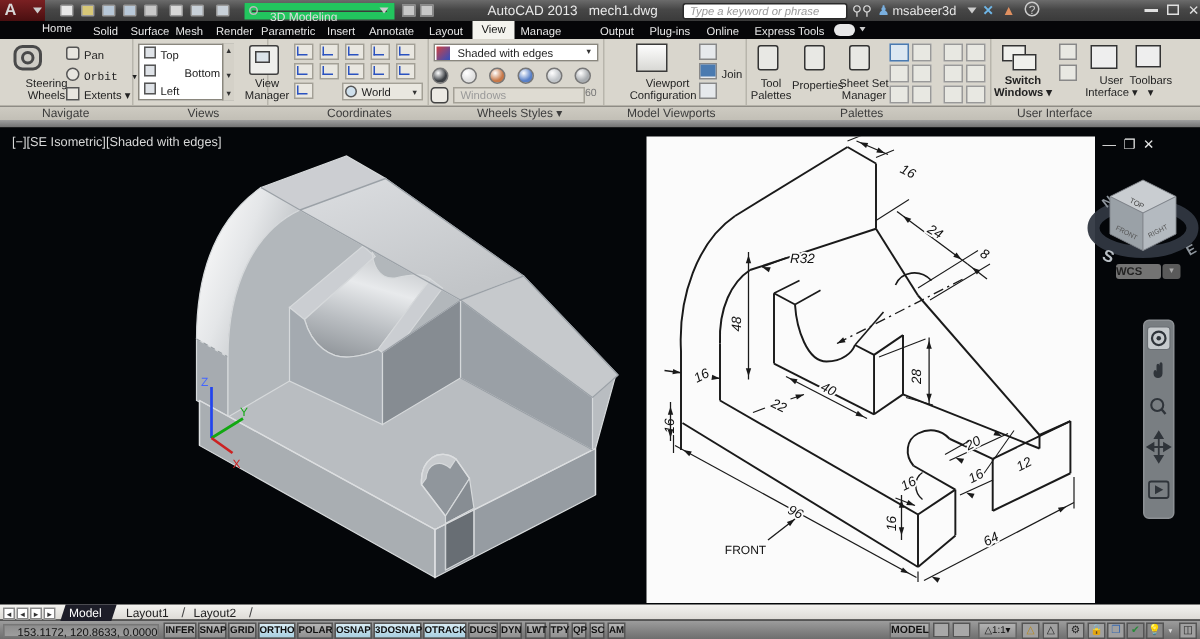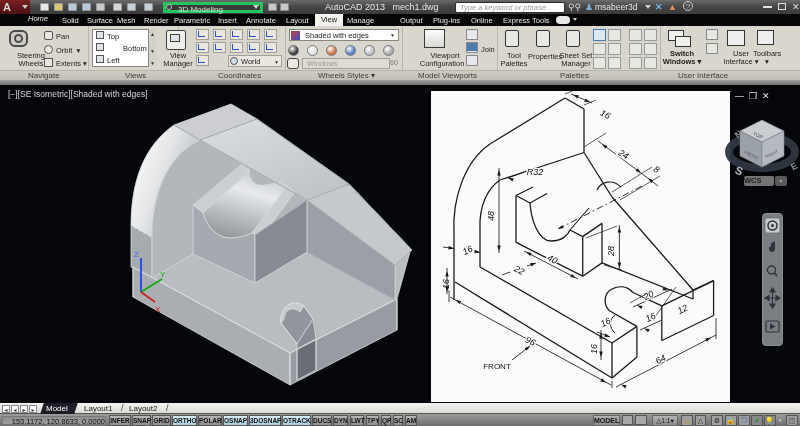--- a/index.html
+++ b/index.html
@@ -12,41 +12,41 @@
 <div class="abs" style="left:22px;top:5px;width:0;height:0;border-left:3px solid transparent;border-right:3px solid transparent;border-top:4px solid #ccc;"></div>
 <div class="abs" style="left:36px;top:1px;width:125px;height:12px;"></div>
 <div class="abs" style="left:40px;top:3px;width:9px;height:8px;background:#e8e8e8;border:1px solid #999;border-radius:1px;"></div>
 <div class="abs" style="left:54px;top:3px;width:9px;height:8px;background:#d8c878;border:1px solid #999;border-radius:1px;"></div>
 <div class="abs" style="left:68px;top:3px;width:9px;height:8px;background:#b8c8d8;border:1px solid #999;border-radius:1px;"></div>
 <div class="abs" style="left:82px;top:3px;width:9px;height:8px;background:#b8c8d8;border:1px solid #999;border-radius:1px;"></div>
 <div class="abs" style="left:96px;top:3px;width:9px;height:8px;background:#c8c8c8;border:1px solid #999;border-radius:1px;"></div>
 <div class="abs" style="left:113px;top:3px;width:9px;height:8px;background:#d8d8d8;border:1px solid #999;border-radius:1px;"></div>
 <div class="abs" style="left:127px;top:3px;width:9px;height:8px;background:#c8d0d8;border:1px solid #999;border-radius:1px;"></div>
 <div class="abs" style="left:144px;top:3px;width:9px;height:8px;background:#c8d0d8;border:1px solid #999;border-radius:1px;"></div>
-<div class="abs" style="left:163px;top:1.5px;width:100px;height:11px;background:#3a3a3a;border:3px solid #22c55e;color:#ddd;font-size:8px;line-height:10px;padding-left:12px;">3D Modeling</div>
+<div class="abs" style="left:163px;top:1.5px;width:100px;height:11px;background:#3a3a3a;border:5px solid #22c55e;color:#ddd;font-size:8px;line-height:10px;padding-left:12px;">3D Modeling</div>
 <div class="abs" style="left:166px;top:4px;width:6px;height:6px;border:1px solid #bbb;border-radius:50%;"></div>
 <div class="abs" style="left:253px;top:5px;width:0;height:0;border-left:3px solid transparent;border-right:3px solid transparent;border-top:4px solid #ccc;"></div>
 <div class="abs" style="left:268px;top:3px;width:9px;height:8px;background:#c8c8c8;border:1px solid #888;"></div>
 <div class="abs" style="left:280px;top:3px;width:9px;height:8px;background:#c8c8c8;border:1px solid #888;"></div>
 <div class="abs" style="left:325px;top:2px;color:#e9e9e9;font-size:9px;">AutoCAD 2013&nbsp;&nbsp;&nbsp;mech1.dwg</div>
 <div class="abs" style="left:455px;top:1.5px;width:110px;height:11px;background:#fff;border:1px solid #2a2a2a;border-radius:2px;color:#999;font-style:italic;font-size:7.5px;line-height:10px;padding-left:4px;">Type a keyword or phrase</div>
 <div class="abs" style="left:568px;top:2px;color:#ddd;font-size:9px;">⚲⚲</div>
 <div class="abs" style="left:585px;top:2px;color:#7ab0e0;font-size:9px;">♟</div>
 <div class="abs" style="left:595px;top:2px;color:#e8e8e8;font-size:8.5px;">msabeer3d</div>
 <div class="abs" style="left:645px;top:5px;width:0;height:0;border-left:3px solid transparent;border-right:3px solid transparent;border-top:4px solid #ccc;"></div>
 <div class="abs" style="left:655px;top:2px;color:#6fb7e8;font-size:9px;font-weight:bold;">✕</div>
 <div class="abs" style="left:668px;top:2px;color:#e09060;font-size:9px;font-weight:bold;">▲</div>
 <div class="abs" style="left:683px;top:1px;width:10px;height:10px;border:1.5px solid #ccc;border-radius:50%;color:#ccc;font-size:8px;line-height:9px;text-align:center;">?</div>
 <div class="abs" style="left:763px;top:6px;width:9px;height:2px;background:#e0e0e0;"></div>
 <div class="abs" style="left:778px;top:3px;width:8px;height:7px;border:1.5px solid #e0e0e0;"></div>
 <div class="abs" style="left:792px;top:2px;color:#e0e0e0;font-size:9px;">✕</div>
 
 <div class="abs" style="left:0;top:14px;width:800px;height:12px;background:#060608;"></div>
 <div class="abs" style="left:0;top:14px;height:12px;color:#e8e8e8;font-size:7.5px;">
-<span class="abs" style="left:28px;top:0;font-style:italic;">Home</span>
+<span class="abs" style="left:28px;top:0;">Home</span>
 <span class="abs" style="left:62px;top:2px;">Solid</span>
 <span class="abs" style="left:87px;top:2px;">Surface</span>
 <span class="abs" style="left:117px;top:2px;">Mesh</span>
 <span class="abs" style="left:144px;top:2px;">Render</span>
 <span class="abs" style="left:174px;top:2px;">Parametric</span>
 <span class="abs" style="left:218px;top:2px;">Insert</span>
 <span class="abs" style="left:246px;top:2px;">Annotate</span>
 <span class="abs" style="left:286px;top:2px;">Layout</span>
 <span class="abs" style="left:315px;top:0px;width:28px;height:12px;background:#f4f3ee;color:#111;text-align:center;line-height:12px;">View</span>
 <span class="abs" style="left:347px;top:2px;">Manage</span>
@@ -75,21 +75,21 @@
 <div class="abs" style="left:285px;top:26px;width:1px;height:44px;background:#b8b5ac;"></div>
 <div class="abs" style="left:402px;top:26px;width:1px;height:44px;background:#b8b5ac;"></div>
 <div class="abs" style="left:497px;top:26px;width:1px;height:44px;background:#b8b5ac;"></div>
 <div class="abs" style="left:660px;top:26px;width:1px;height:44px;background:#b8b5ac;"></div>
 <div class="abs" style="left:9px;top:30px;width:19px;height:17px;border:2px solid #4a4a4a;border-radius:6px;background:#cfcdc6;"></div>
 <div class="abs" style="left:14px;top:34px;width:9px;height:9px;border:2px solid #4a4a4a;border-radius:50%;"></div>
 <div class="abs" style="left:5px;top:52px;width:52px;height:16px;color:#222;font-size:7.5px;text-align:center;line-height:8px;">Steering<br>Wheels</div>
 <div class="abs" style="left:44px;top:31px;width:9px;height:9px;border:1.2px solid #555;border-radius:2px;background:#e8e6e0;"></div>
 <div class="abs" style="left:56px;top:32px;color:#222;font-size:7.5px;">Pan</div>
 <div class="abs" style="left:44px;top:45px;width:9px;height:9px;border:1.2px solid #555;border-radius:50%;background:#e8e6e0;"></div>
-<div class="abs" style="left:56px;top:46px;color:#222;font-size:7.5px;">Orbit&nbsp;&nbsp;▾</div>
+<div class="abs" style="left:56px;top:46px;color:#222;font-size:7.5px;font-family:Liberation Mono, monospace;">Orbit&nbsp;&nbsp;▾</div>
 <div class="abs" style="left:44px;top:58px;width:9px;height:9px;border:1.2px solid #555;background:#e8e6e0;"></div>
 <div class="abs" style="left:56px;top:59px;color:#222;font-size:7.5px;">Extents&nbsp;▾</div>
 <div class="abs" style="left:92px;top:29px;width:64px;height:38px;background:#fff;border:1px solid #8a877e;"></div>
 <div class="abs" style="left:96px;top:31px;width:8px;height:8px;border:1px solid #555;background:#dfe3e8;"></div>
 <div class="abs" style="left:107px;top:31.5px;color:#222;font-size:7.5px;">Top</div>
 <div class="abs" style="left:96px;top:43px;width:8px;height:8px;border:1px solid #555;background:#dfe3e8;"></div>
 <div class="abs" style="left:107px;top:43.5px;color:#222;font-size:7.5px;padding-left:16px;">Bottom</div>
 <div class="abs" style="left:96px;top:55px;width:8px;height:8px;border:1px solid #555;background:#dfe3e8;"></div>
 <div class="abs" style="left:107px;top:55.5px;color:#222;font-size:7.5px;">Left</div>
 <div class="abs" style="left:148px;top:29px;width:8px;height:38px;background:#d4d1c8;border-left:1px solid #8a877e;"></div>

